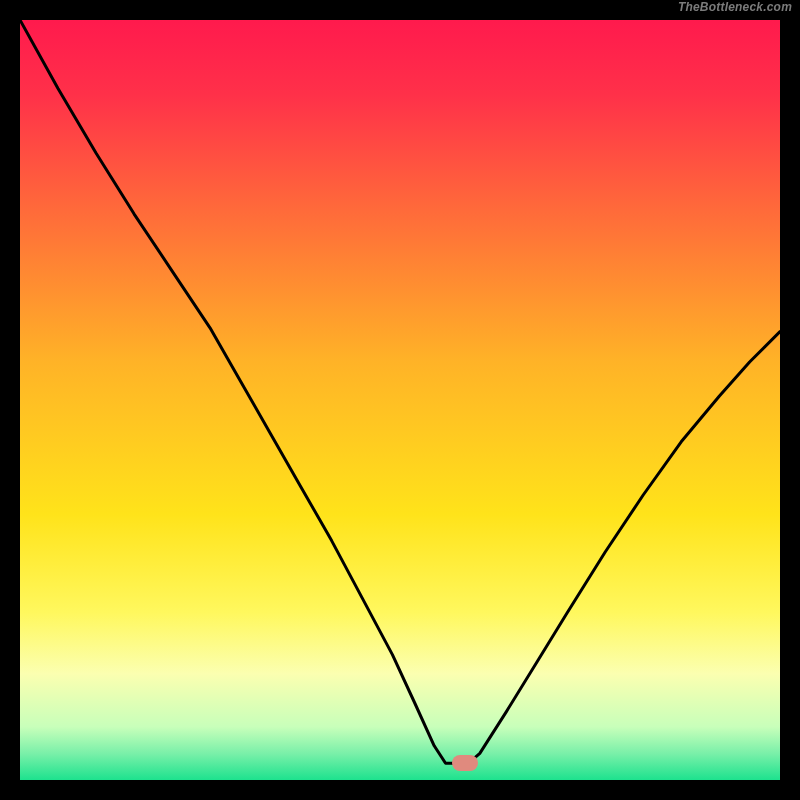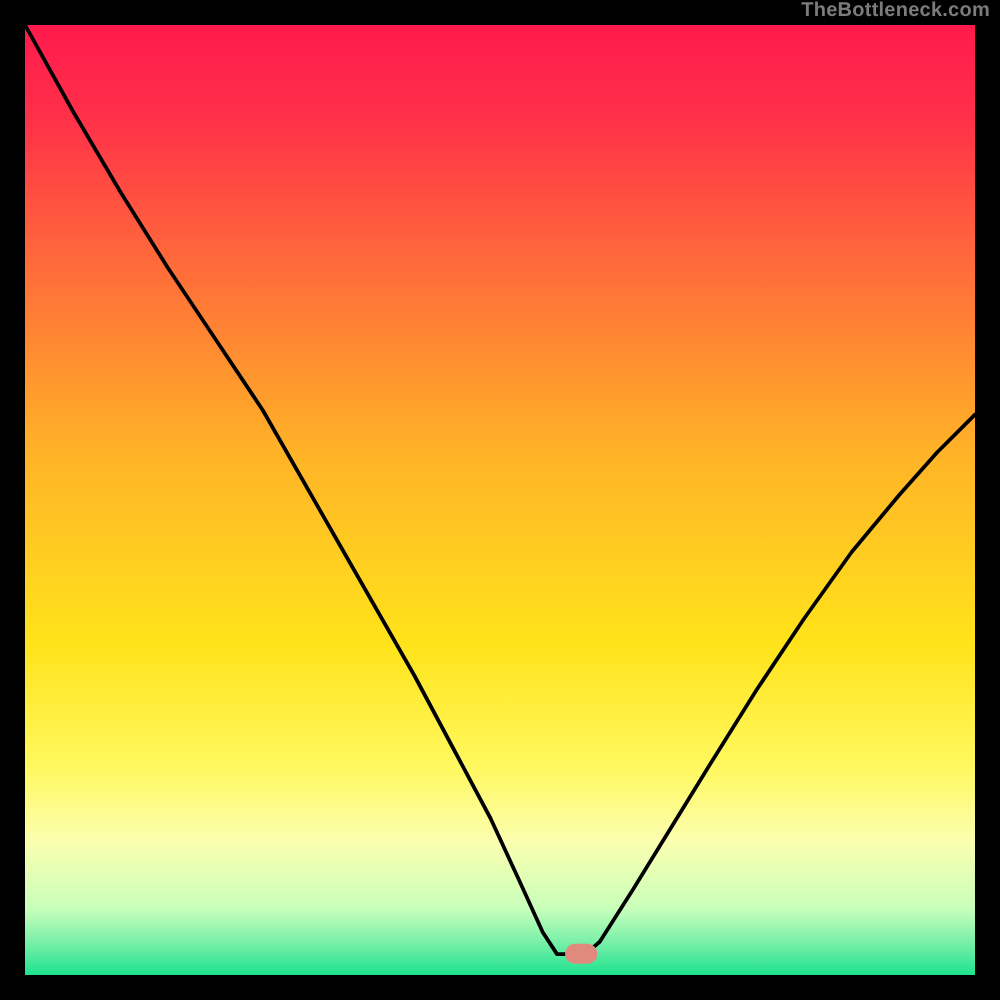--- a/index.html
+++ b/index.html
@@ -43,23 +43,24 @@
     width: 26px;
     height: 16px;
     border-radius: 8px;
     transform: translate(-50%, -50%);
   }
   .watermark {
     position: absolute;
     top: 0;
     right: 8px;
     font-family: Arial, Helvetica, sans-serif;
-    font-size: 16px;
+    font-size: 12px;
     font-weight: 600;
     letter-spacing: 0.2px;
+    font-style: italic;
   }
 </style>
 </head>
 <body>
 
 <div class="frame">
   <div class="watermark" style="color:#7b7b7b;">TheBottleneck.com</div>
 
   <div class="plot">
     <svg class="gradient-bg" width="760" height="760" viewBox="0 0 760 760" preserveAspectRatio="none">

